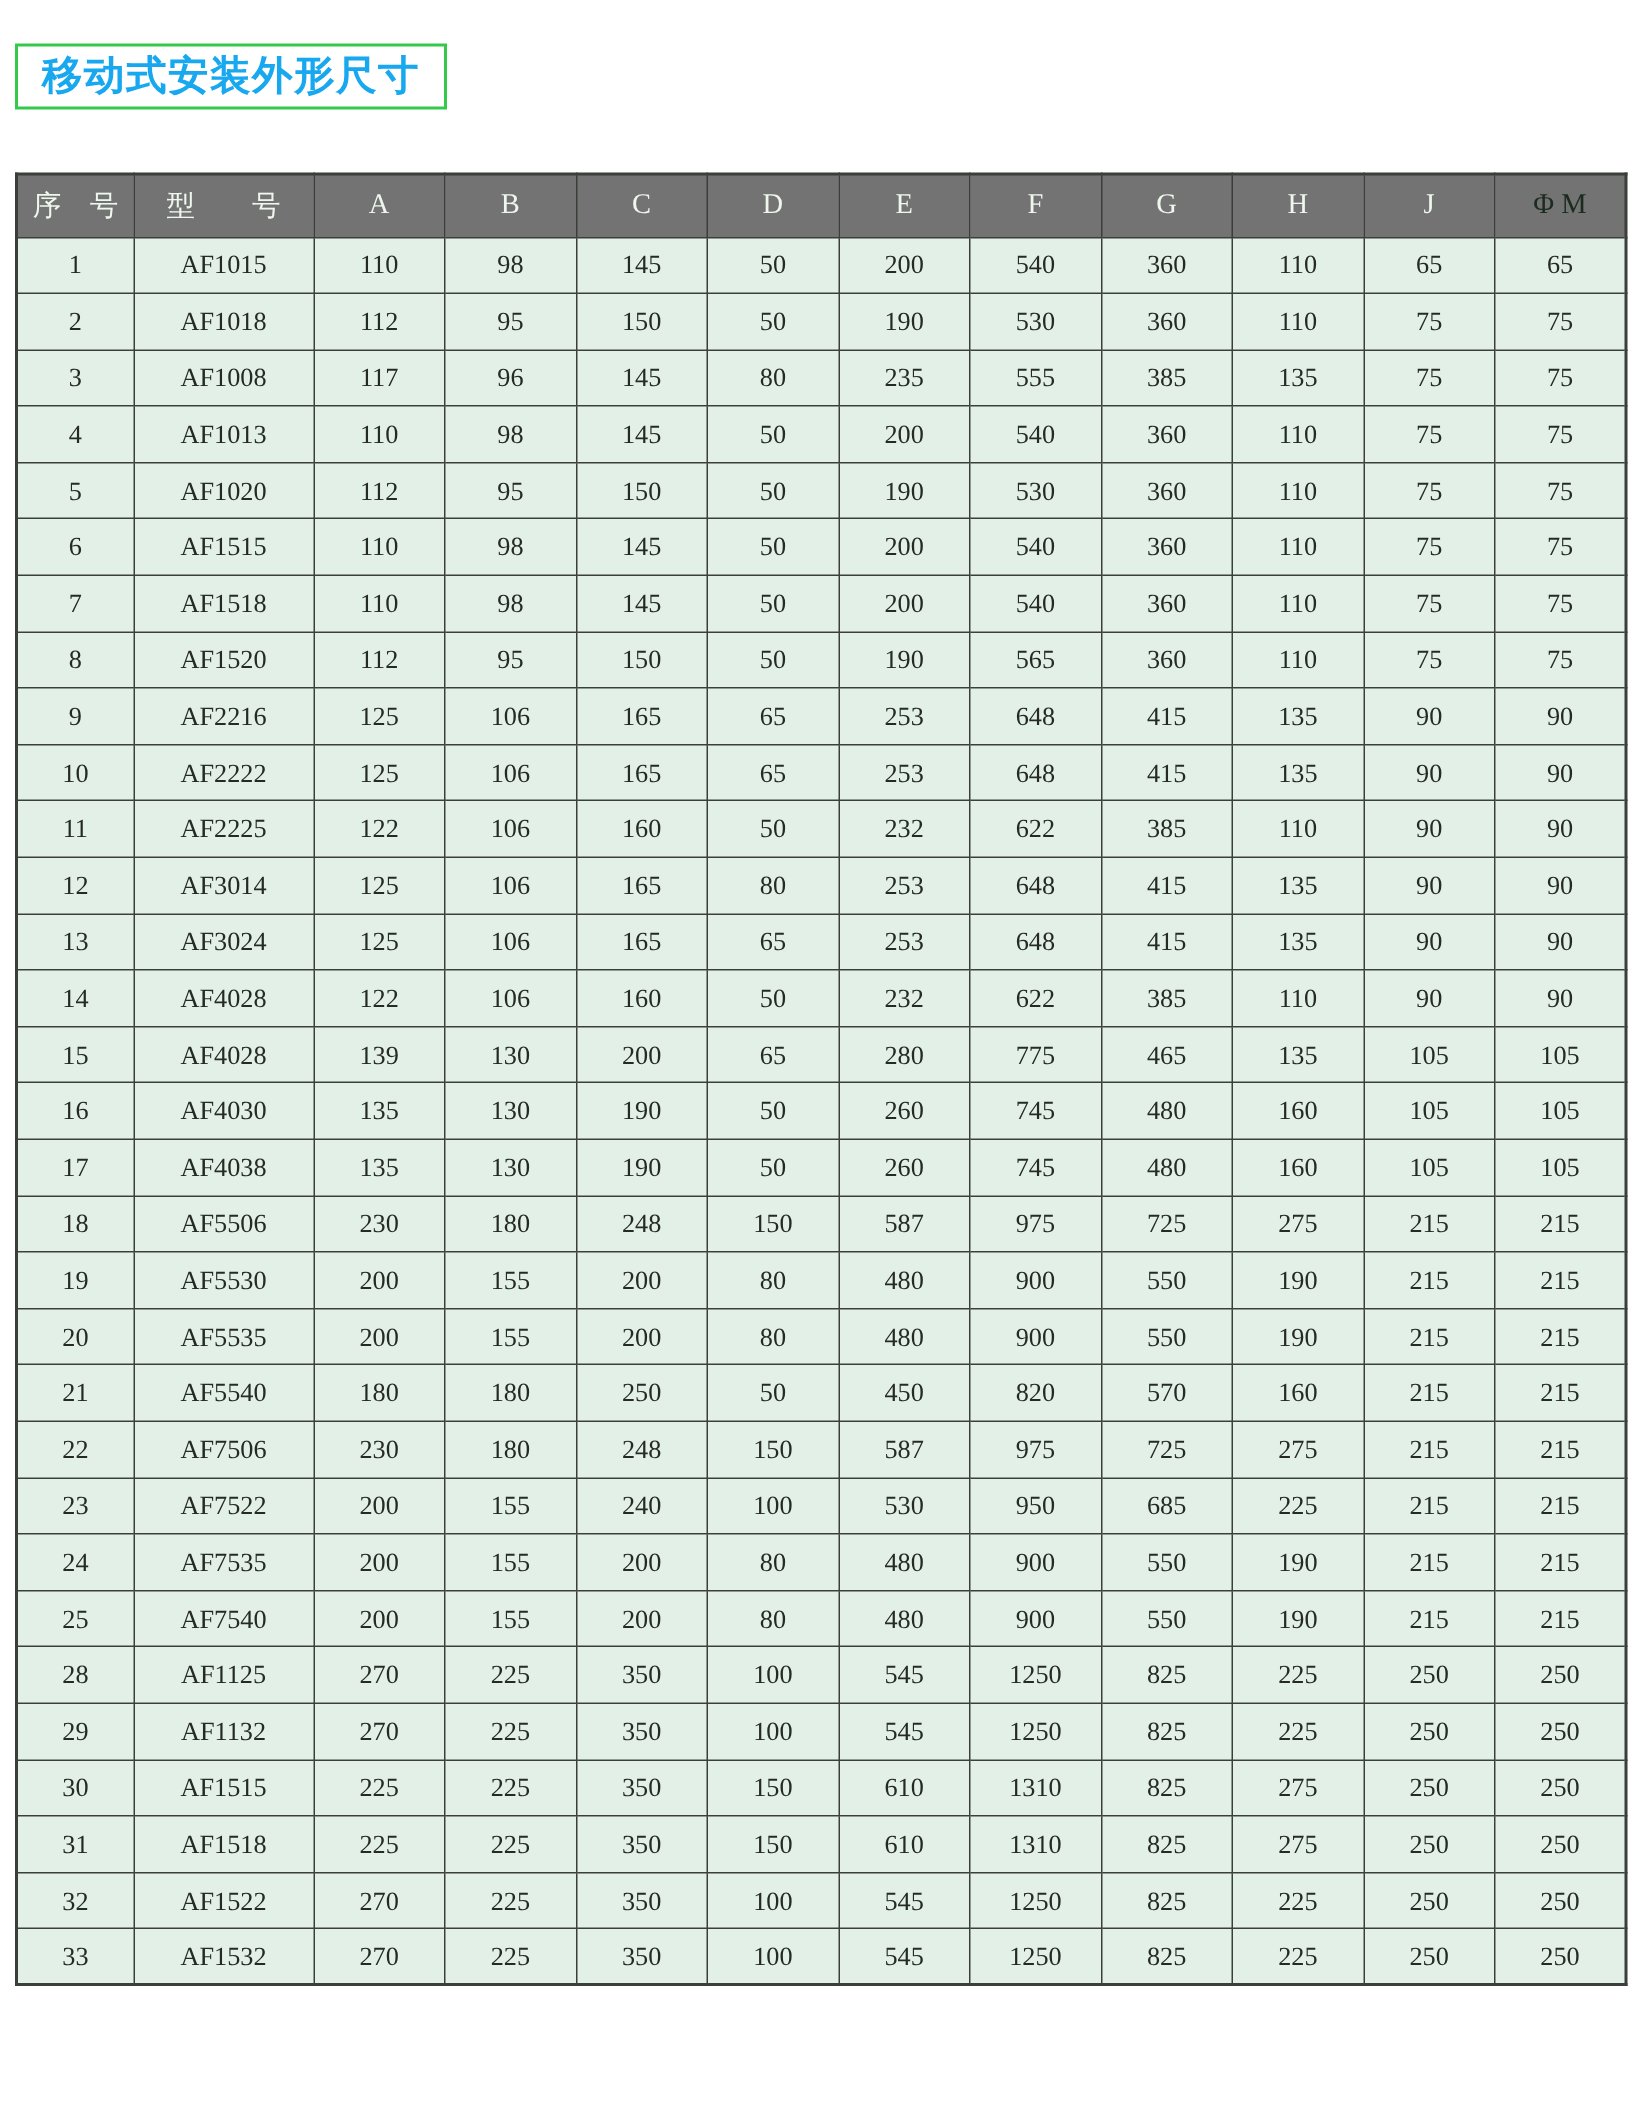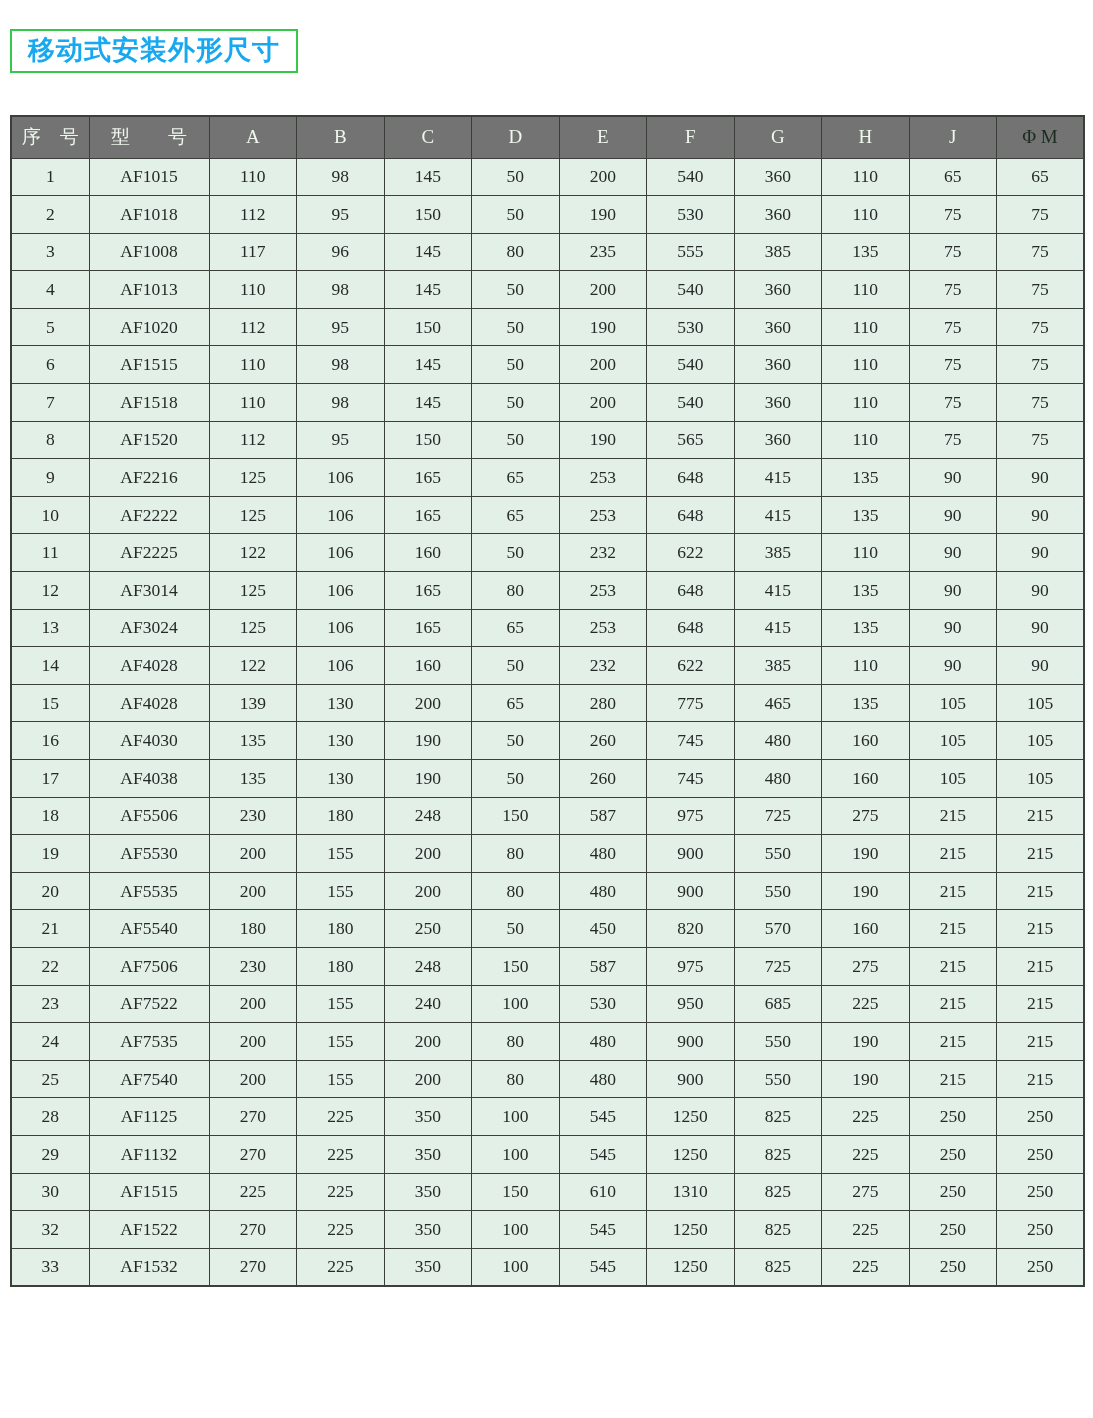--- a/index.html
+++ b/index.html
@@ -487,20 +487,34 @@
         <td>350</td>
         <td>150</td>
         <td>610</td>
         <td>1310</td>
         <td>825</td>
         <td>275</td>
         <td>250</td>
         <td>250</td>
       </tr>
         <tr>
+        <td>31</td>
+        <td>AF1518</td>
+        <td>225</td>
+        <td>225</td>
+        <td>350</td>
+        <td>150</td>
+        <td>610</td>
+        <td>1310</td>
+        <td>825</td>
+        <td>275</td>
+        <td>250</td>
+        <td>250</td>
+      </tr>
+        <tr>
         <td>32</td>
         <td>AF1522</td>
         <td>270</td>
         <td>225</td>
         <td>350</td>
         <td>100</td>
         <td>545</td>
         <td>1250</td>
         <td>825</td>
         <td>225</td>

